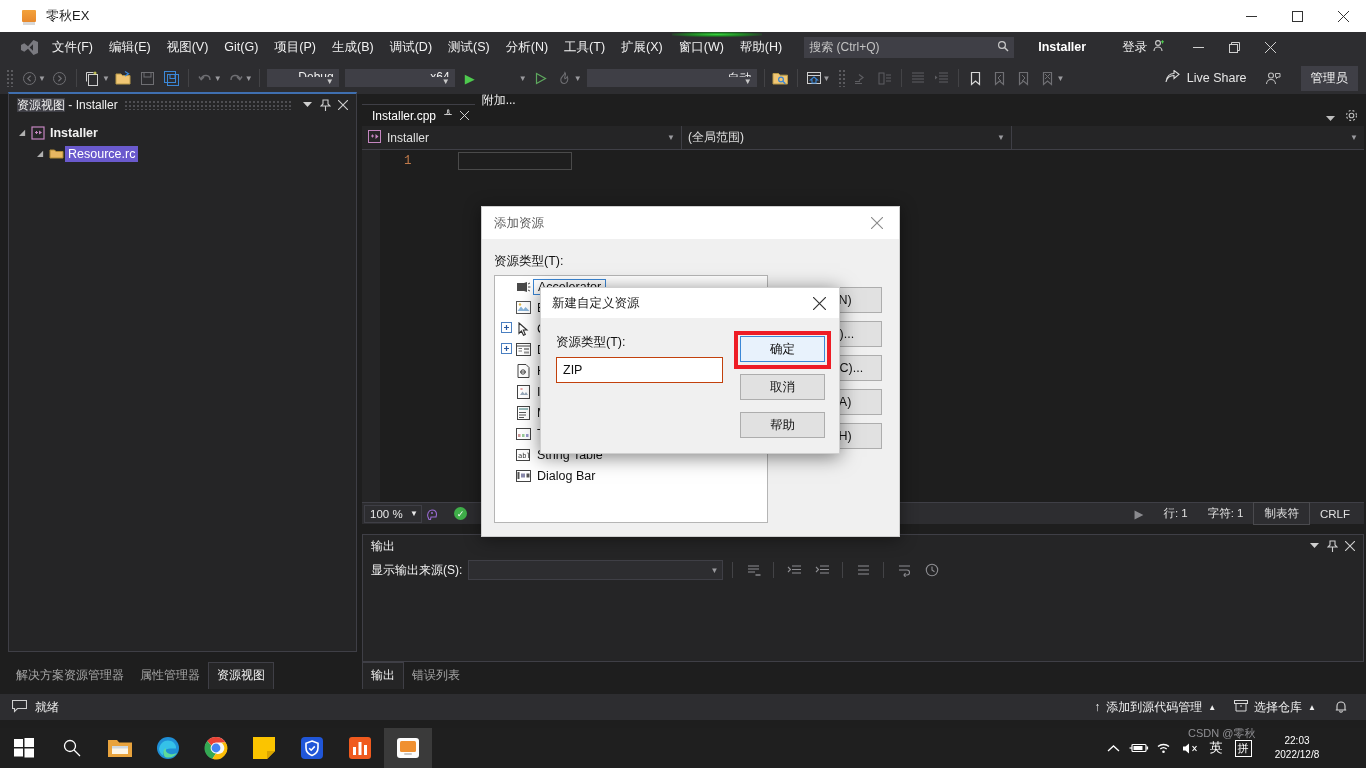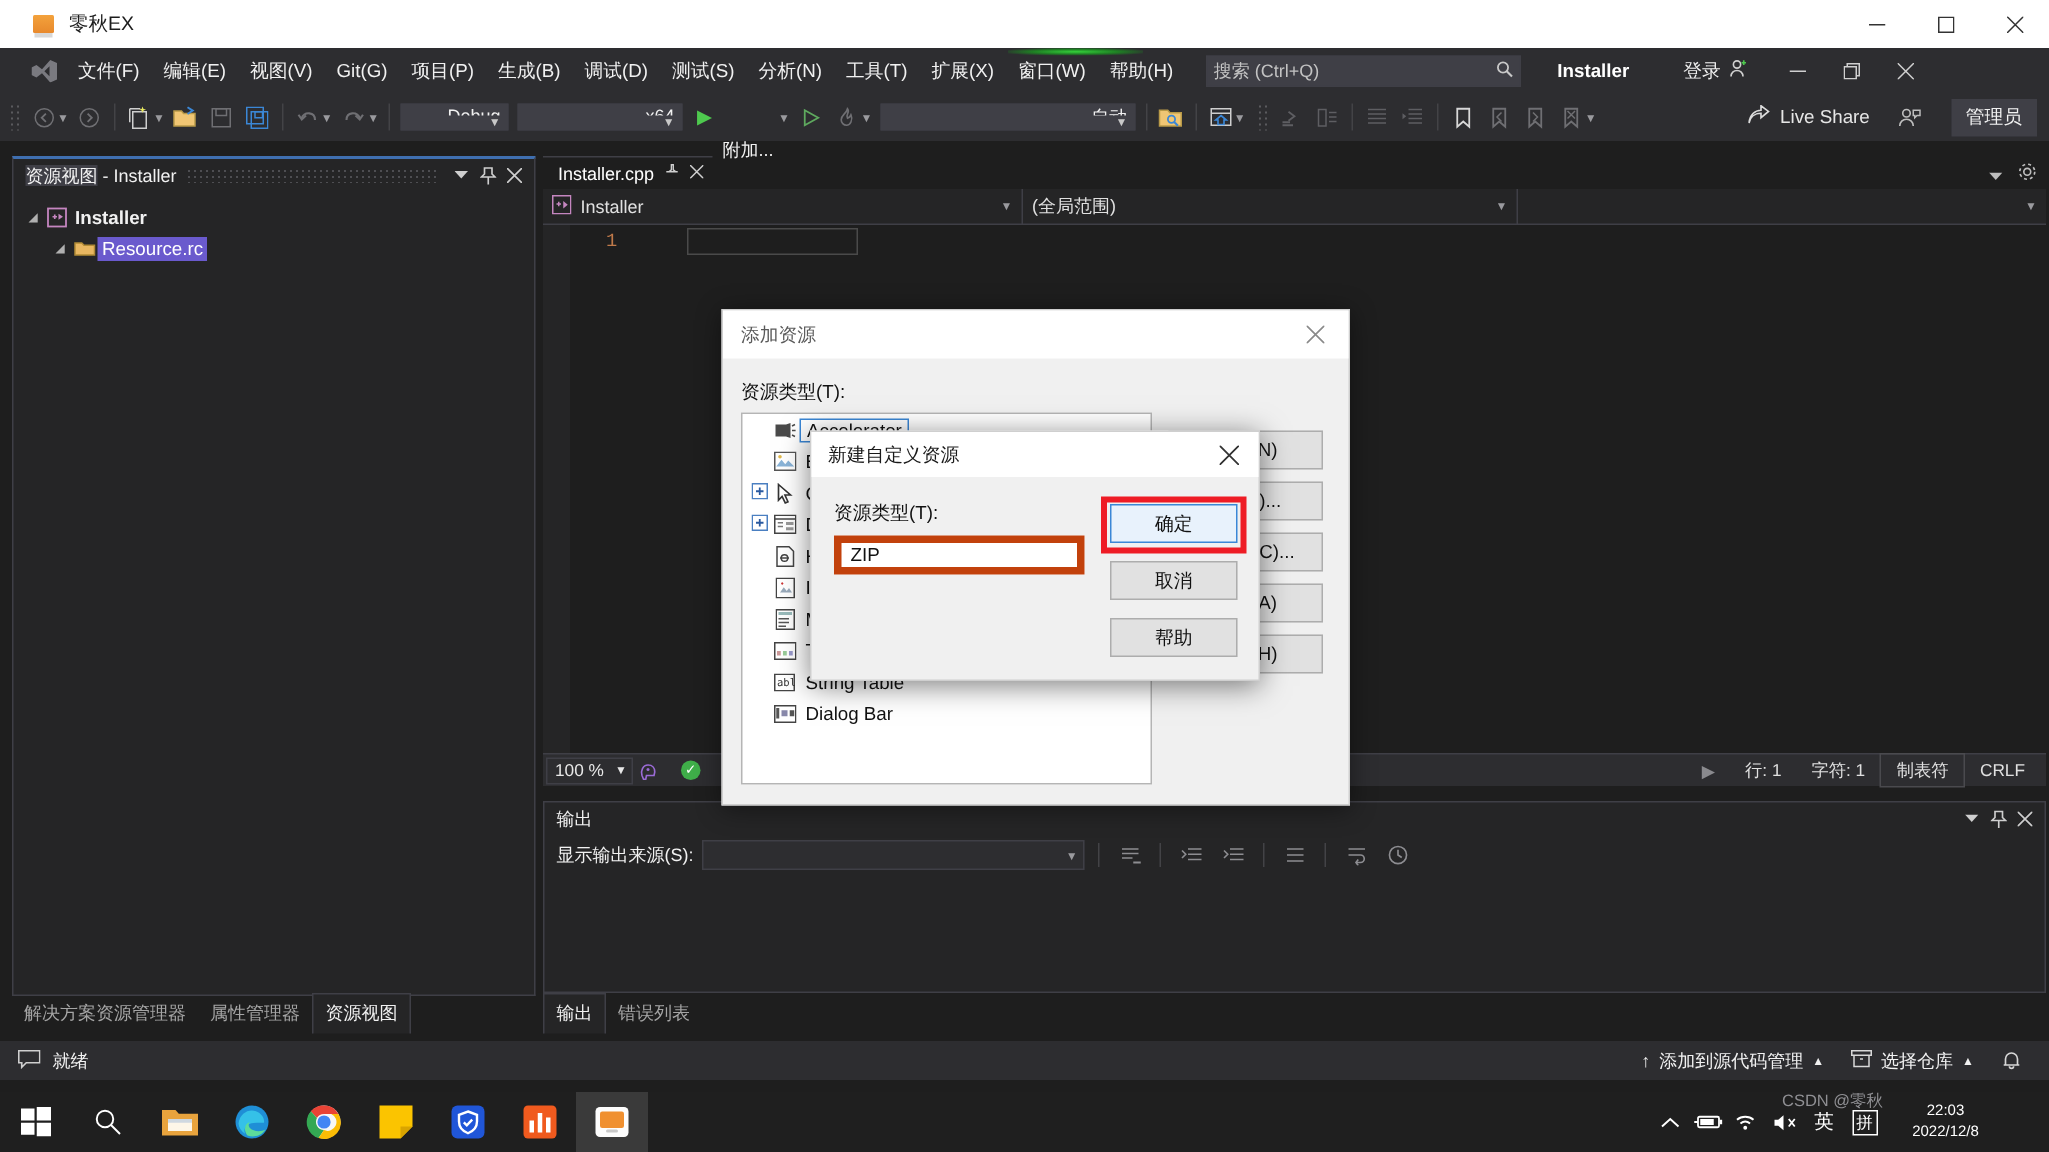--- a/index.html
+++ b/index.html
@@ -80,21 +80,21 @@
   .combo .cv { white-space:nowrap; overflow:hidden; }
   .combo .ca { margin-left:auto; padding-left:8px; font-size:8px; color:#c8c8c8;}
   .play { color:#4ec94e; font-size:13px; }
   .tb-text { font-size:12px; color:#f1f1f1; white-space:nowrap;margin-top:44px; }
   .liveshare { margin-left:auto; font-size:12.5px; color:#e6e6e6; display:flex; align-items:center; gap:6px;}
   .adminbtn { margin-left:16px; margin-right:8px; background:#3f3f46; color:#f1f1f1;
     font-size:12.5px; padding:4px 10px;}
 
   
   .leftwin {
-    position:absolute; left:8px; top:104px; width:349px; height:560px;
+    position:absolute; left:8px; top:92px; width:349px; height:560px;
     background:#252526; border:1px solid #3f3f46; border-top:2px solid #3f6fb0;
   }
   .lw-head { height:22px; display:flex; align-items:center; padding:0 4px 0 8px; }
   .lw-title { font-size:12px; color:#f1f1f1; }
   .lw-title .sel { background:#3f3f46; }
   .lw-dots { flex:1; height:10px; margin:0 6px;
     background-image: radial-gradient(#4e4e52 35%, transparent 36%);
     background-size: 4px 4px; }
   .lw-icon { width:18px; height:18px; display:flex; align-items:center; justify-content:center;
     color:#cfcfcf; font-size:12px; }
@@ -213,21 +213,21 @@
     background:#f0f0f0; border:1px solid #cfcfcf;
     box-shadow:0 3px 18px rgba(0,0,0,.5);
   }
   .dlg2-title { height:30px; display:flex; align-items:center; padding-left:11px;
     font-size:12.5px; color:#1a1a1a; background:#ffffff; }
   .dlg2-x { margin-left:auto; width:40px; height:30px; display:flex; align-items:center;
     justify-content:center; color:#333; font-size:15px;}
   .dlg2-body { position:relative; height:137px; }
   .lbl2 { position:absolute; left:15px; top:16px; font-size:12.5px; color:#111; }
   .txt2 { position:absolute; left:15px; top:39px; width:167px; height:26px;
-    background:#ffffff; border:5px solid #c2410c; font-size:12.5px; color:#111;
+    background:#ffffff; border:1px solid #c2410c; font-size:12.5px; color:#111;
     display:flex; align-items:center; padding-left:6px; }
   .btn2 { position:absolute; left:199px; width:85px; height:26px; background:#e1e1e1;
     border:1px solid #adadad; font-size:12.5px; color:#111;
     display:flex; align-items:center; justify-content:center; }
   .btn2.primary { background:#e8f2fc; border:1px solid #3b87d6; }
   .redring { position:absolute; left:193px; top:13px; width:97px; height:38px;
     border:4px solid #ee1c25; }
 
   
   .taskbar { position:absolute; left:0; top:728px; width:1366px; height:40px;

